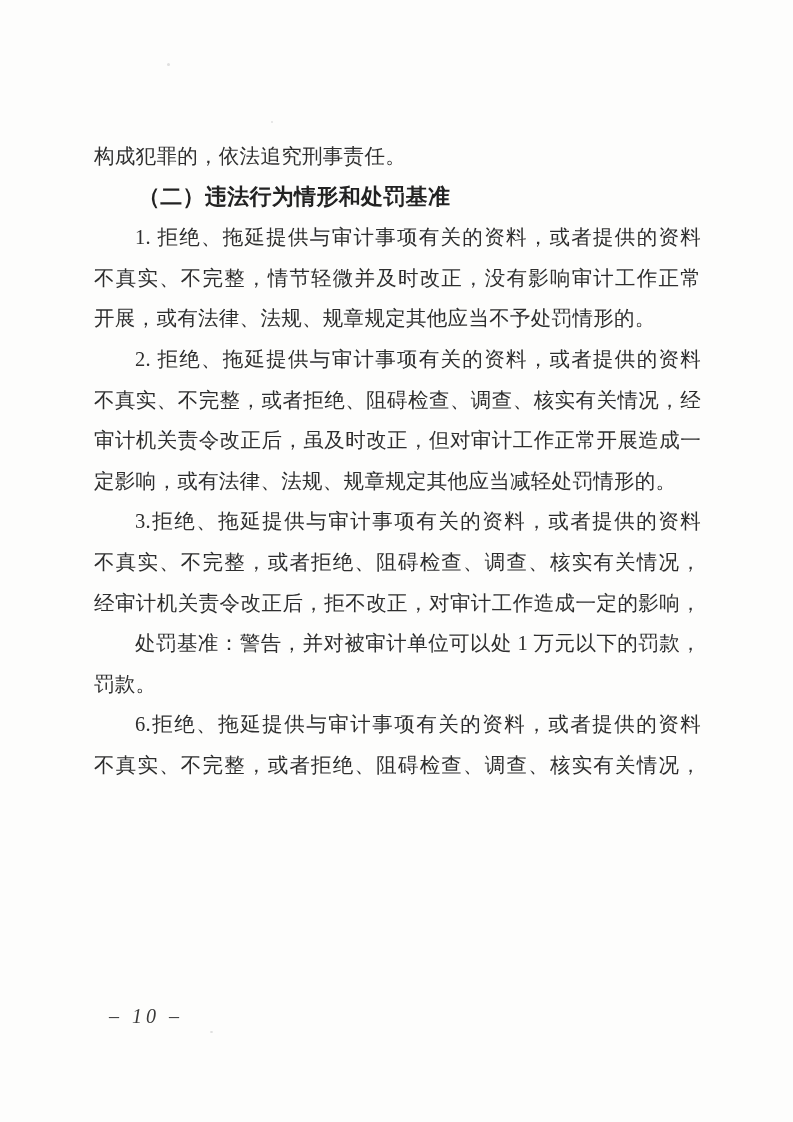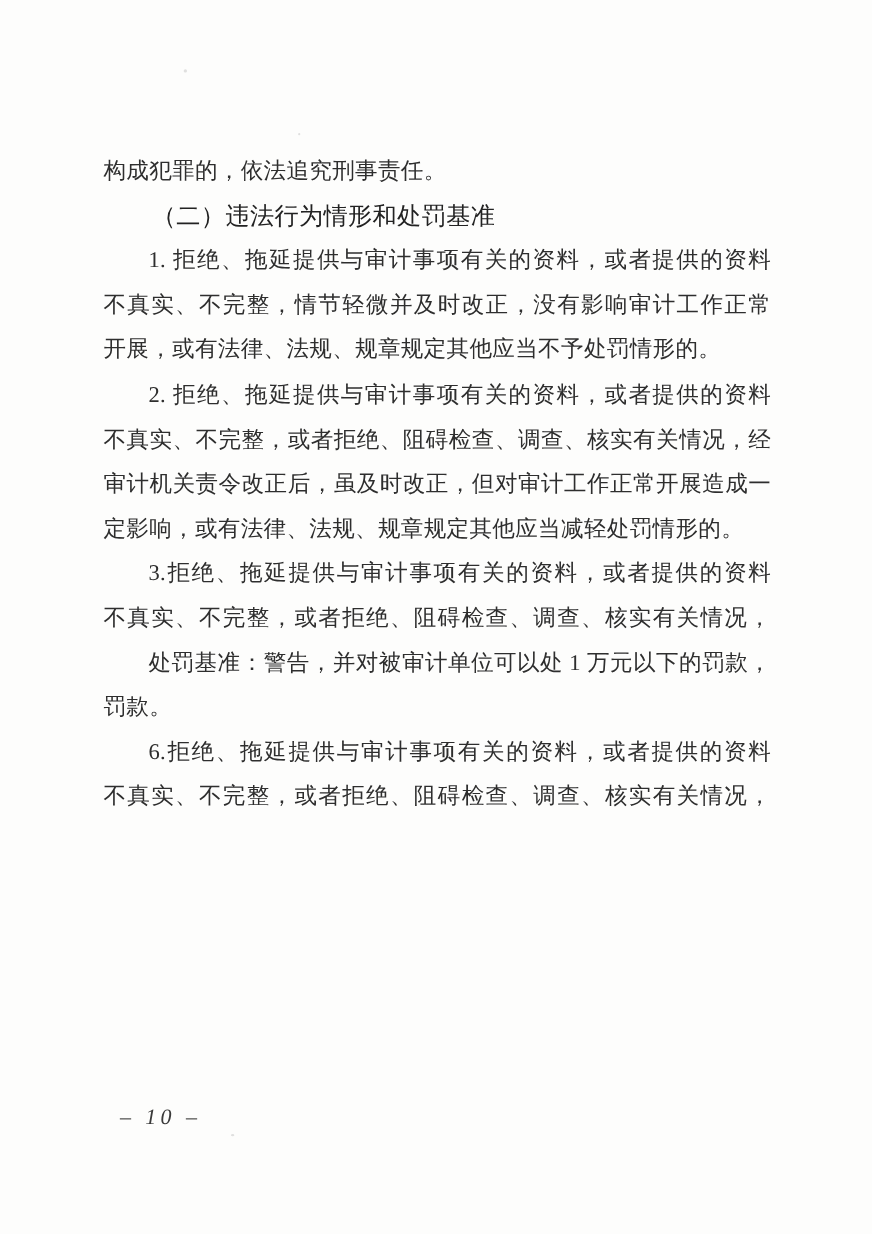--- a/index.html
+++ b/index.html
@@ -24,21 +24,21 @@
     width: 607px;
     font-size: 20.5px;
     line-height: 40.6px;
     letter-spacing: 0.3px;
   }
   .para { margin: 0; text-justify: inter-character; }
   .para.intro { text-indent: 0; }
   .para.single { text-indent: 2em; }
   .para.heading {
     text-indent: 2em;
-    font-weight: 400;
+    font-weight: 700;
     font-size: 22px;
     font-family: "Liberation Sans", "DejaVu Sans", sans-serif;
     color: #222;
   }
   .line {
     text-align: justify;
     text-align-last: justify;
     text-justify: inter-character;
     white-space: nowrap;
   }
@@ -88,20 +88,21 @@
         <div class="line first">2. 拒绝、拖延提供与审计事项有关的资料，或者提供的资料</div>
         <div class="line">不真实、不完整，或者拒绝、阻碍检查、调查、核实有关情况，经</div>
         <div class="line">审计机关责令改正后，虽及时改正，但对审计工作正常开展造成一</div>
         <div class="line last">定影响，或有法律、法规、规章规定其他应当减轻处罚情形的。</div>
       </div>
 
 
     <div class="para body">
         <div class="line first">3.拒绝、拖延提供与审计事项有关的资料，或者提供的资料</div>
         <div class="line">不真实、不完整，或者拒绝、阻碍检查、调查、核实有关情况，</div>
+        <div class="line">经审计机关责令改正后，拒不改正，对审计工作造成一定的影响，</div>
       </div>
 
     <div class="para body">
         <div class="line first">处罚基准：警告，并对被审计单位可以处 1 万元以下的罚款，</div>
         <div class="line last">罚款。</div>
       </div>
 
     <div class="para body truncated">
         <div class="line first">6.拒绝、拖延提供与审计事项有关的资料，或者提供的资料</div>
         <div class="line last">不真实、不完整，或者拒绝、阻碍检查、调查、核实有关情况，</div>

